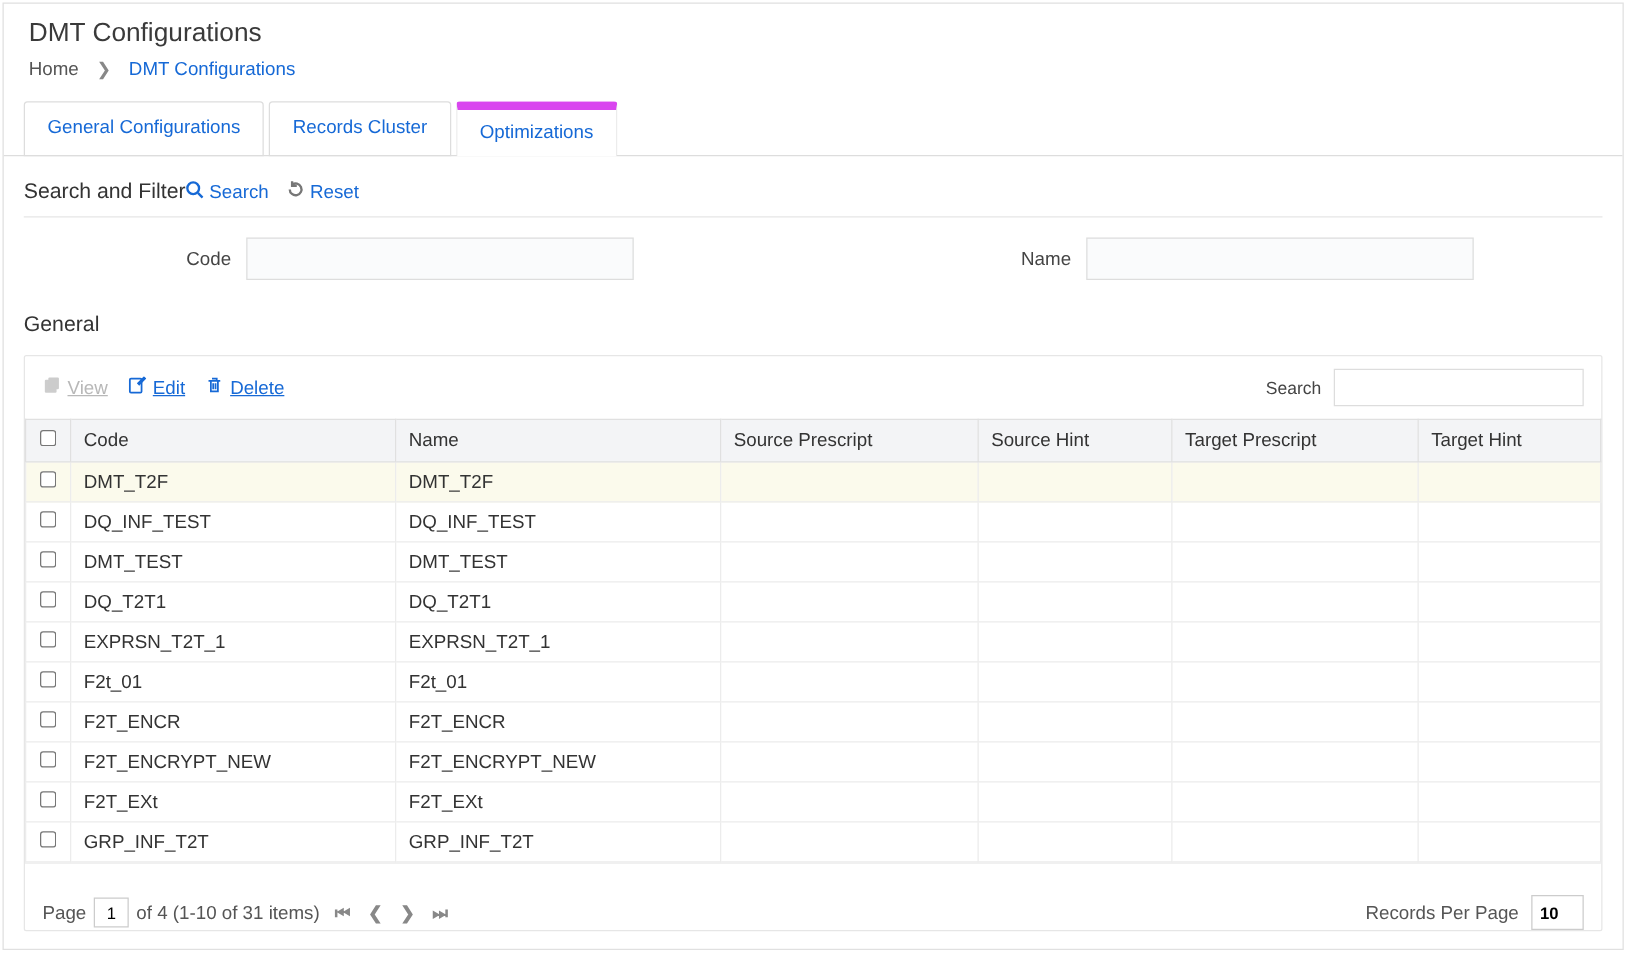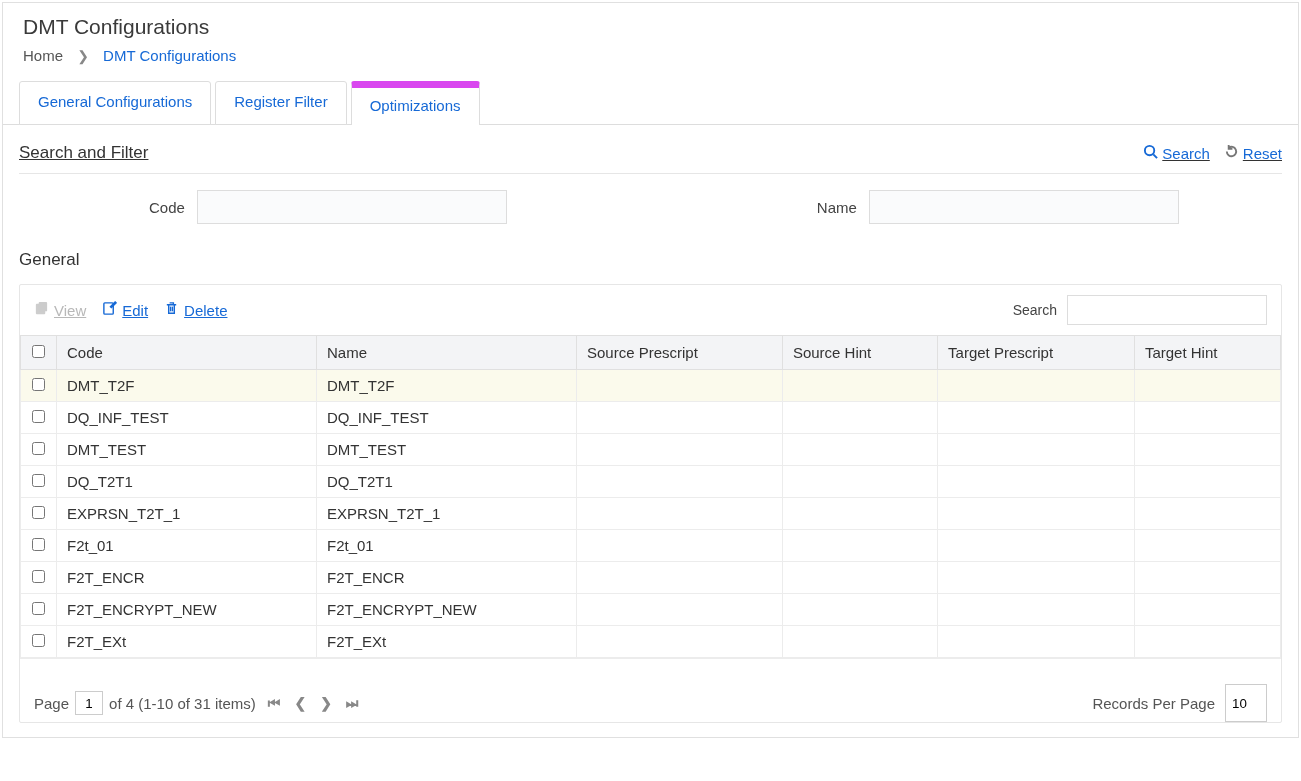--- a/index.html
+++ b/index.html
@@ -8,21 +8,21 @@
 .page-title { font-size: 21px; font-weight: 400; color: #3a3a3a; padding: 12px 20px 6px; }
 .breadcrumb { padding: 2px 20px 16px; font-size: 15px; }
 .breadcrumb .home { color: #555; }
 .breadcrumb .sep { color: #888; margin: 0 10px; font-size: 14px; }
 .breadcrumb .cur { color: #1669d6; }
 .tabs { display: flex; padding: 0 16px; border-bottom: 1px solid #ddd; }
 .tab { padding: 11px 18px; border: 1px solid #ddd; border-bottom: none; margin-right: 4px; color: #1669d6; background: #fff; position: relative; bottom: -1px; border-radius: 3px 3px 0 0; font-size: 15px; cursor: pointer; }
 .tab.active { border-top: 7px solid #d946ef; padding-top: 9px; color: #1669d6; }
 .tab.inactive { border-bottom: 1px solid #ddd; }
 .content { padding: 10px 16px 0; }
-.sf-row { display: flex; justify-content: space-between; align-items: center; padding: 8px 0 10px; border-bottom: 1px solid #e6e6e6; text-decoration: underline; }
+.sf-row { display: flex; align-items: center; padding: 8px 0 10px; border-bottom: 1px solid #e6e6e6; }
 .sf-title { font-size: 17px; color: #333; }
 .sf-actions { display: flex; gap: 14px; }
 .sf-link { color: #1669d6; cursor: pointer; display: inline-flex; align-items: center; gap: 4px; font-size: 15px; }
 .sf-link.reset .ico { color: #777; }
 .filters { display: flex; gap: 60px; padding: 16px 0 24px 130px; align-items: center; }
 .filter { display: flex; align-items: center; gap: 12px; }
 .filter label { color: #444; font-size: 15px; }
 .filter input { width: 310px; height: 34px; border: 1px solid #ddd; background: #fafbfc; padding: 0 10px; font-size: 14px; }
 .filter.nm { margin-left: 250px; }
 .summary-title { font-size: 17px; color: #333; padding: 2px 0 14px; }
@@ -39,37 +39,37 @@
 td { border: 1px solid #ececec; padding: 7px 10px; color: #333; font-size: 15px; }
 th.chk, td.chk { width: 36px; text-align: center; }
 tr.highlight td { background: #fbfaec; }
 input[type=checkbox] { width: 13px; height: 13px; }
 .footer { display: flex; justify-content: space-between; align-items: center; padding: 12px 14px 0; color: #555; font-size: 15px; }
 .pg-left { display: flex; align-items: center; gap: 6px; }
 .pg-left input { width: 28px; height: 24px; text-align: center; border: 1px solid #ccc; }
 .pg-nav { display: flex; gap: 14px; margin-left: 6px; color: #888; }
 .pg-nav span { cursor: pointer; font-size: 14px; font-weight: bold; }
 .pg-right { display: flex; align-items: center; gap: 10px; justify-content: center; }
-.pg-right input { width: 42px; height: 38px; border: 1px solid #ccc; padding: 0 6px; }
+.pg-right input { width: 42px; height: 28px; border: 1px solid #ccc; padding: 0 6px; font-weight: bold; }
 .ico { display: inline-block; }
 </style>
 </head>
 <body>
 
 <div class="page">
   <div class="page-title">DMT Configurations</div>
   <div class="breadcrumb">
     <span class="home">Home</span>
     <span class="sep">❯</span>
     <span class="cur">DMT Configurations</span>
   </div>
 
   <div class="tabs">
     <div class="tab inactive">General Configurations</div>
-    <div class="tab inactive">Register Filter</div>
+    <div class="tab inactive">Records Cluster</div>
     <div class="tab active">Optimizations</div>
   </div>
 
   <div class="content">
 
     <div class="sf-row">
       <div class="sf-title">Search and Filter</div>
       <div class="sf-actions">
         <span class="sf-link">
           <span class="ico">
@@ -230,20 +230,29 @@
             </tr>
             <tr>
               <td class="chk"><input type="checkbox" style=""></td>
               <td>F2T_EXt</td>
               <td>F2T_EXt</td>
               <td></td>
               <td></td>
               <td></td>
               <td></td>
             </tr>
+            <tr>
+              <td class="chk"><input type="checkbox" style=""></td>
+              <td>GRP_INF_T2T</td>
+              <td>GRP_INF_T2T</td>
+              <td></td>
+              <td></td>
+              <td></td>
+              <td></td>
+            </tr>
           </tbody>
       </table>
       <div style="height:14px;border-top:1px solid #ececec"></div>
 
       <div class="footer">
         <div class="pg-left">
           <span>Page</span>
           <input type="text" value="1" style="">
           <span>of 4 (1-10 of 31 items)</span>
           <div class="pg-nav">

